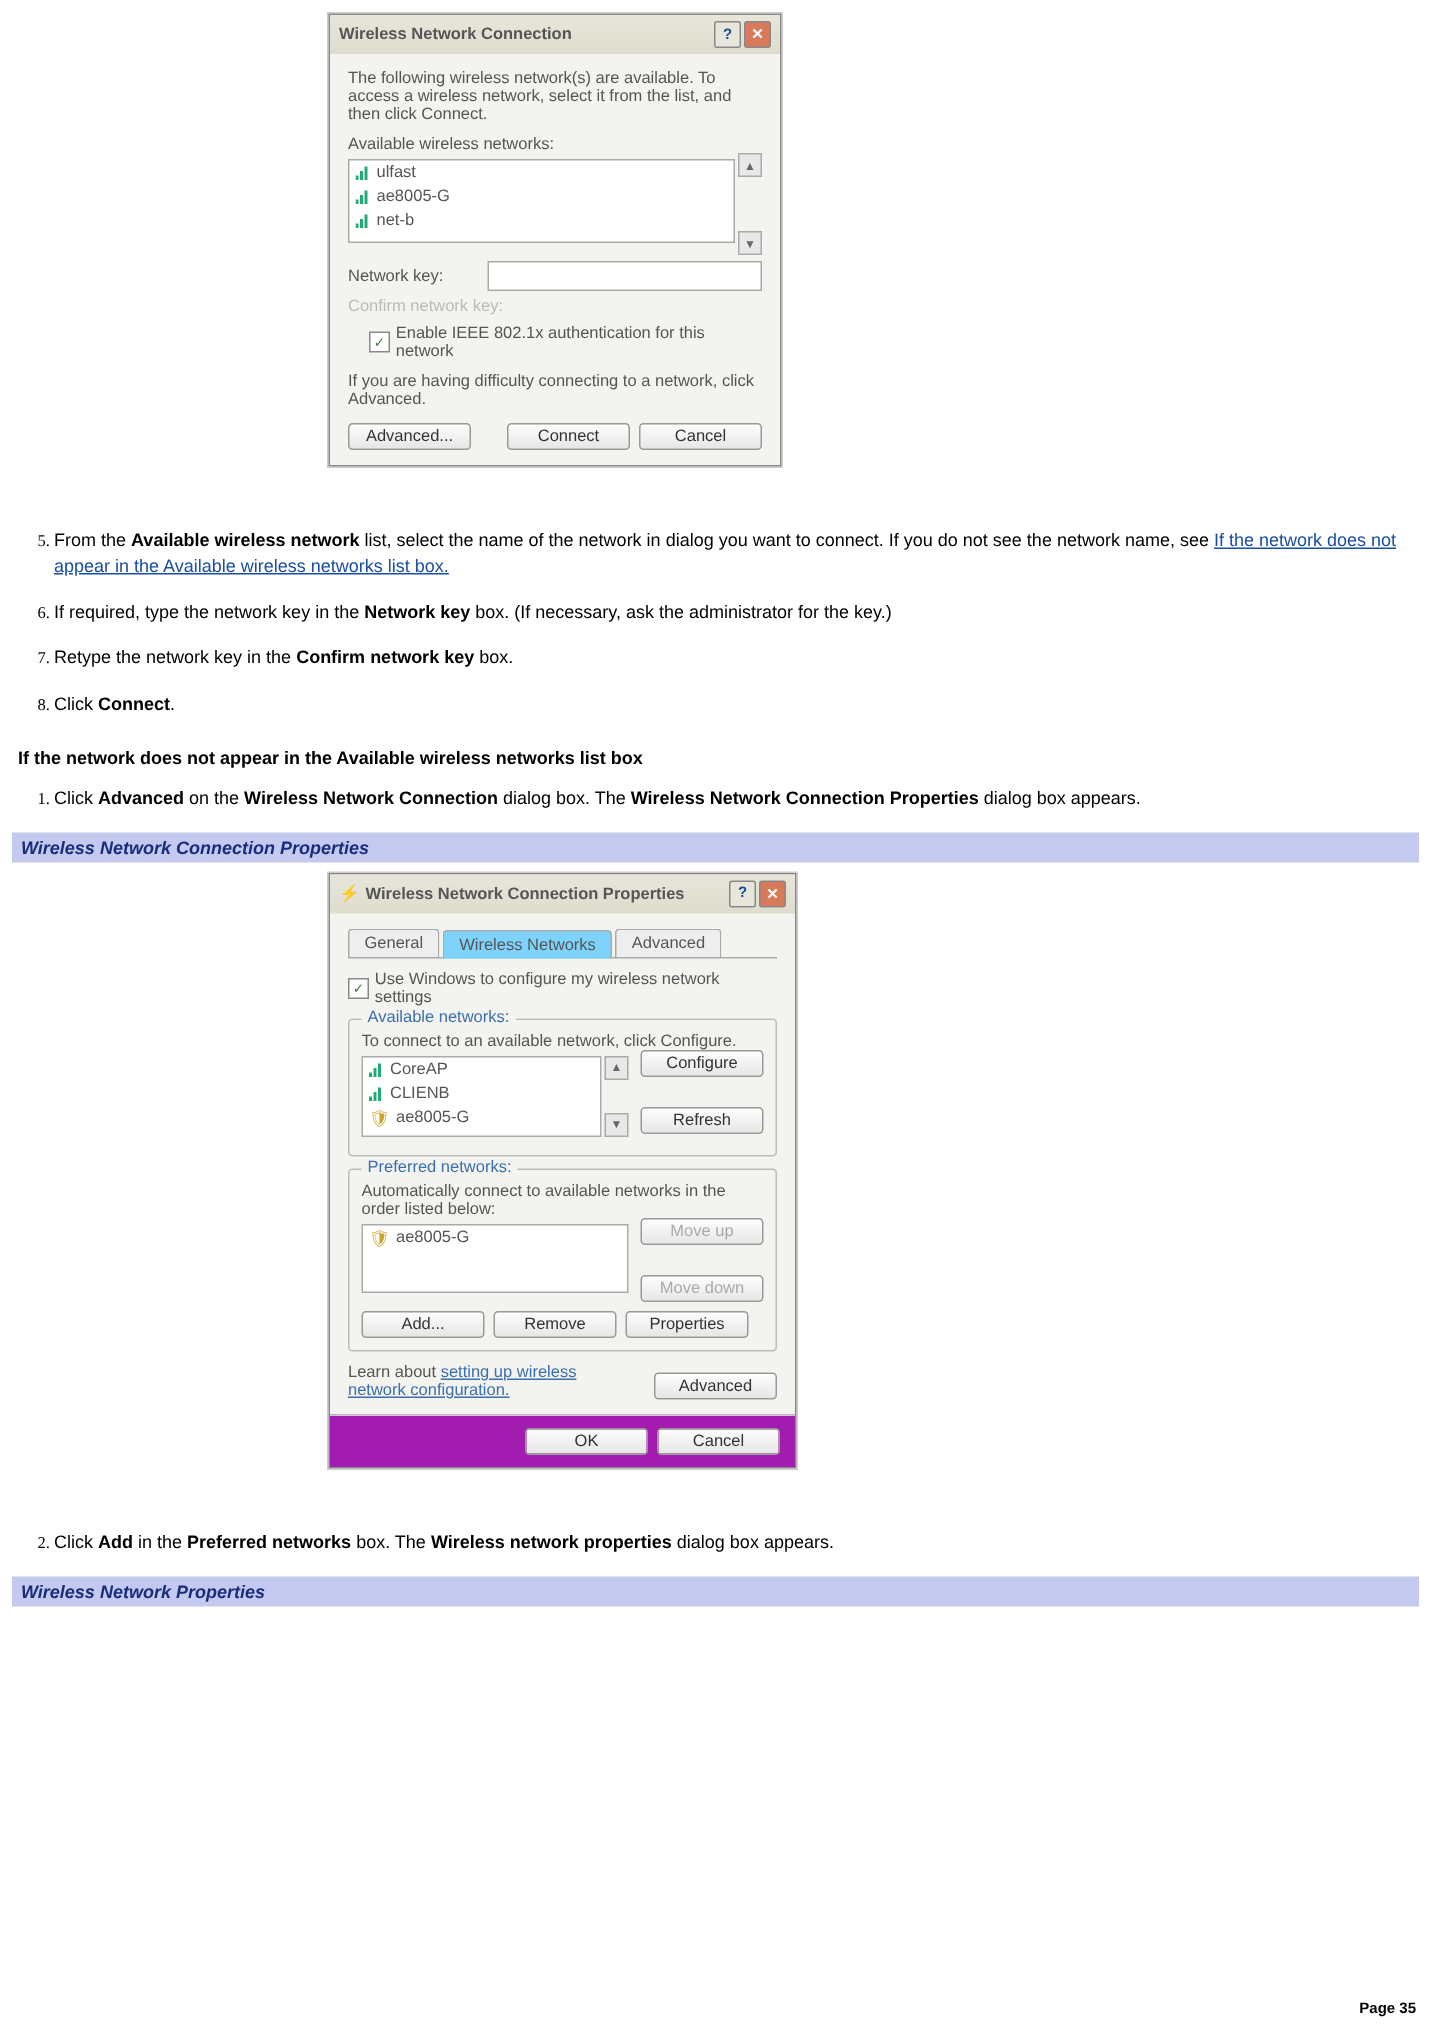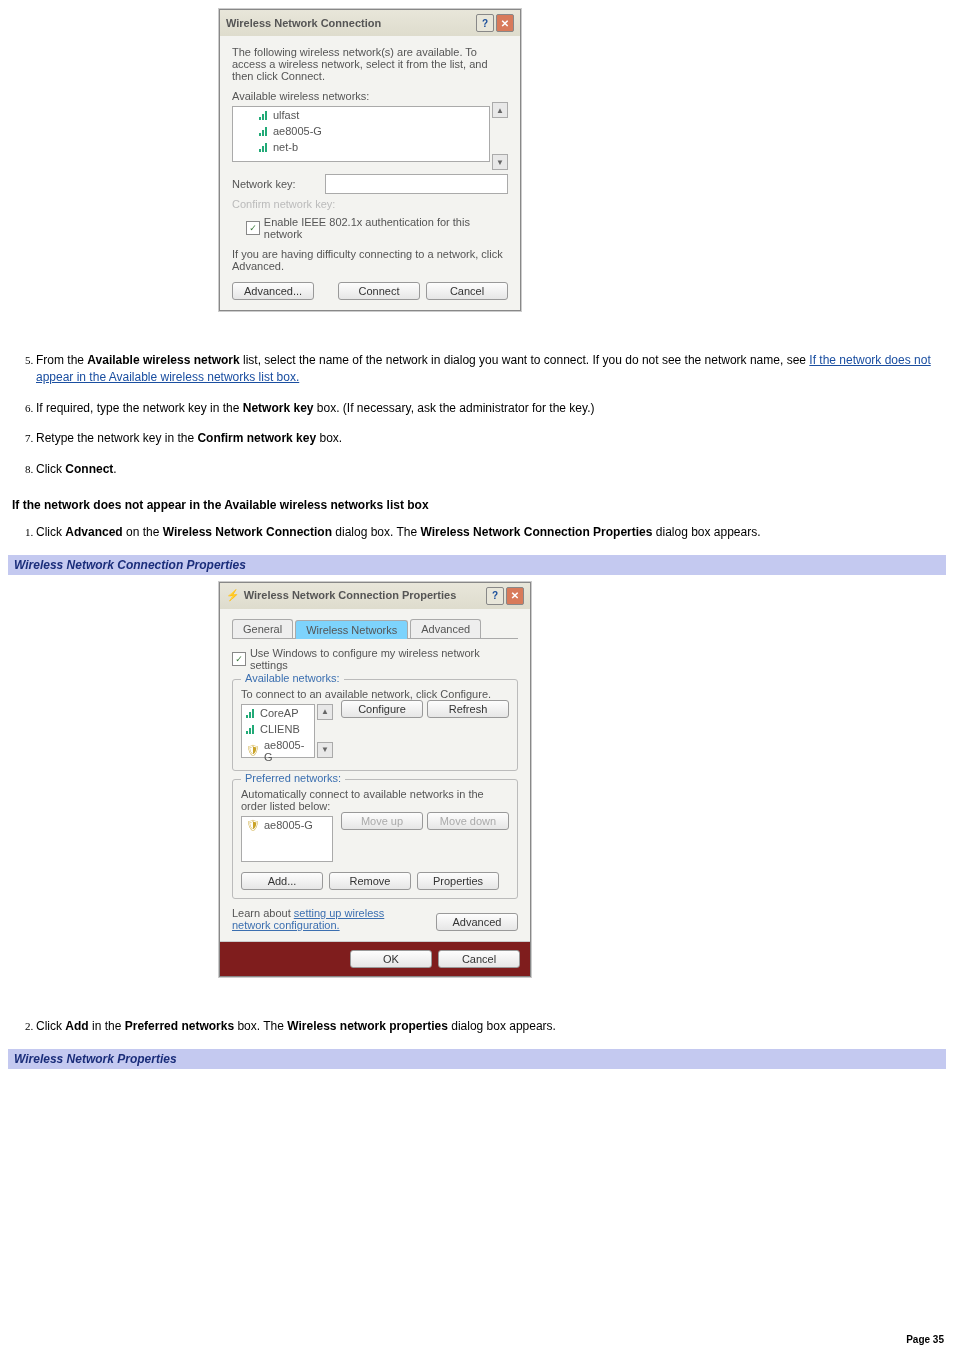--- a/index.html
+++ b/index.html
@@ -78,26 +78,26 @@
     margin:6px 0;
   }
   
   .dlg2{width:310px;}
   .tabs{display:flex;border-bottom:1px solid #aaa;margin-bottom:8px;}
   .tab{padding:3px 10px;border:1px solid #aaa;border-bottom:none;background:#eee;margin-right:2px;font-size:11px;color:#555;border-radius:3px 3px 0 0;}
   .tab.active{background:#7dd3fc;position:relative;top:1px;}
   .group{border:1px solid #bbb;border-radius:3px;padding:8px;margin:8px 0;position:relative;}
   .group-label{position:absolute;top:-8px;left:8px;background:#f3f3f0;padding:0 4px;color:#3b6fb0;font-size:11px;}
   .inner-list{border:1px solid #aaa;background:#fff;height:52px;margin:4px 0;}
-  .side-btns{display:flex;gap:4px;justify-content:flex-end;}
+  .side-btns{display:flex;flex-direction:column;gap:20px;justify-content:flex-end;}
   .flex-row{display:flex;gap:8px;align-items:flex-start;}
   .flex-row .col{flex:1;}
   .small-btns{display:flex;gap:6px;margin-top:6px;}
   .learn-link{color:#3b6fb0;text-decoration:underline;}
-  .dlg-foot{display:flex;justify-content:flex-end;gap:6px;padding:8px 10px;background:#7f1d1d;border-top:1px solid #ccc;}
+  .dlg-foot{display:flex;justify-content:flex-end;gap:6px;padding:8px 10px;background:#a21caf;border-top:1px solid #ccc;}
   .scroll-arrow{width:14px;height:14px;border:1px solid #aaa;background:#e8e8e8;font-size:8px;display:flex;align-items:center;justify-content:center;color:#666;}
   .page-num{position:fixed;bottom:6px;right:10px;font-size:10px;font-weight:bold;font-family:Verdana,sans-serif;}
   b{font-weight:bold;}
 </style>
 </head>
 <body>
 
 
 
 
@@ -107,21 +107,21 @@
       <span>Wireless Network Connection</span>
       <span class="title-btns">
         <span class="title-btn help">?</span>
         <span class="title-btn close">✕</span>
       </span>
     </div>
     <div class="dlg-body">
       <div style="margin-bottom:8px;">The following wireless network(s) are available. To access a wireless network, select it from the list, and then click Connect.</div>
       <div>Available wireless networks:</div>
       <div style="display:flex;">
-        <div class="list-box" style="flex:1;padding-left:22px;">
+        <div class="list-box" style="flex:1;">
           <div class="list-row">
               <span class="signal-icon"><svg viewBox="0 0 10 10">
                   <rect x="0" y="7" width="2" height="3" fill="#2a7"></rect>
                   <rect x="3" y="4" width="2" height="6" fill="#2a7"></rect>
                   <rect x="6" y="1" width="2" height="9" fill="#2a7"></rect>
                 </svg></span>
               <span>ulfast</span>
             </div>
           <div class="list-row">
               <span class="signal-icon"><svg viewBox="0 0 10 10">

